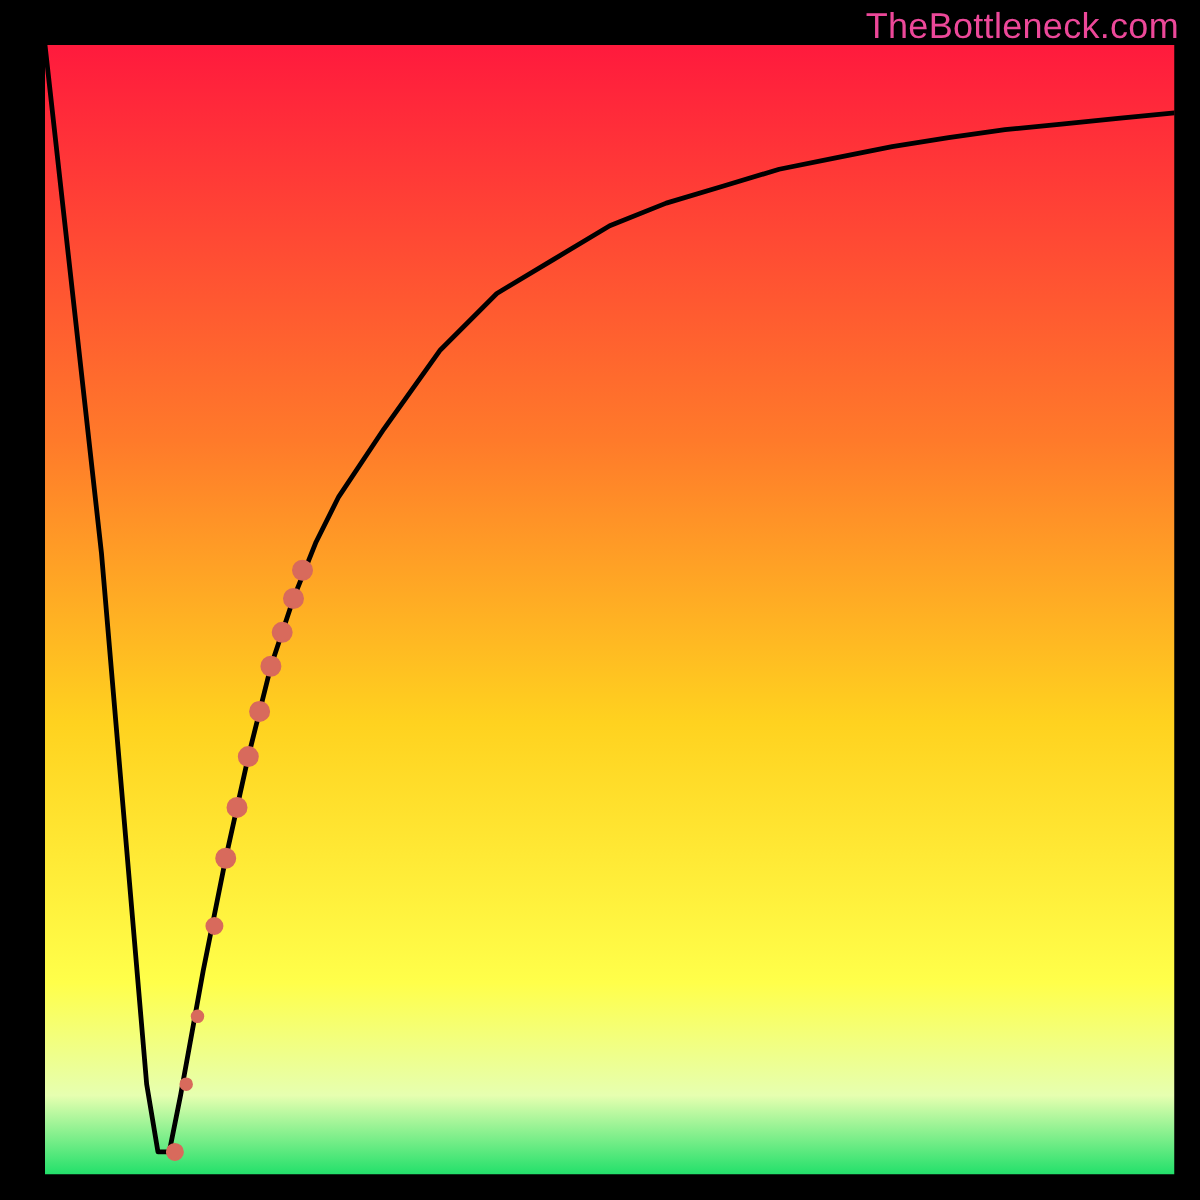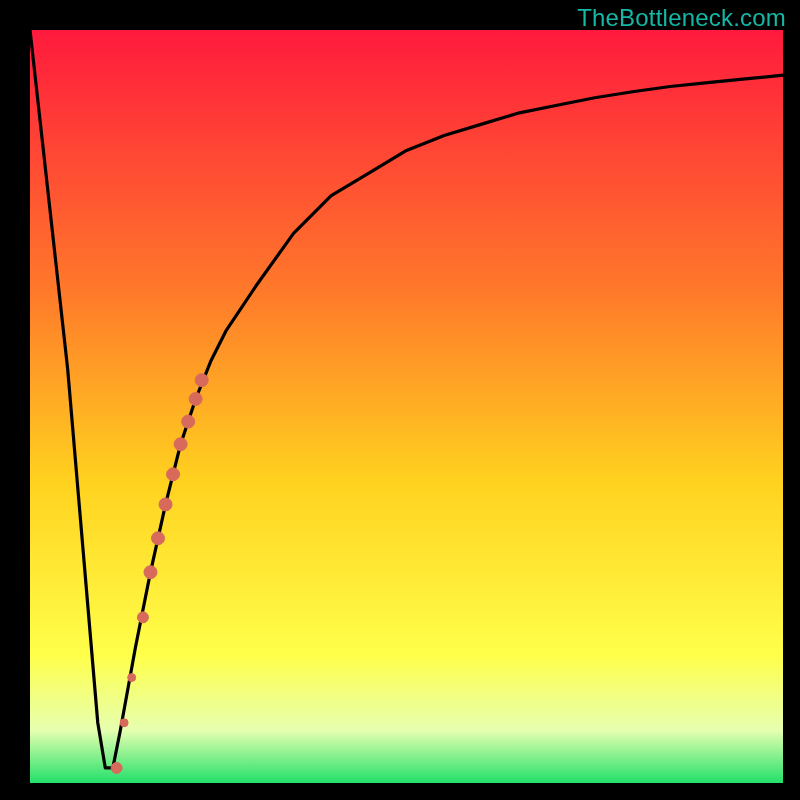--- a/index.html
+++ b/index.html
@@ -14,21 +14,21 @@
   .frame {
     position: relative;
     width: 800px;
     height: 800px;
     background: #000;
   }
   .watermark {
     position: absolute;
     top: 4px;
     right: 14px;
-    color: #14b8a6;
+    color: #ec4899;
     font-size: 24px;
     font-weight: 500;
     letter-spacing: 0.2px;
     user-select: none;
   }
   .plot-wrap {
     position: absolute;
     left: 30px;
     top: 30px;
     width: 753px;

